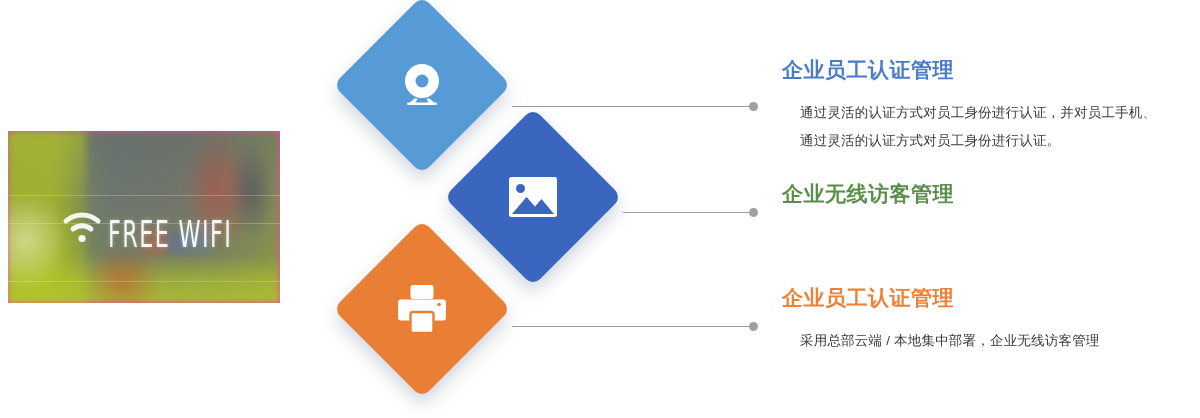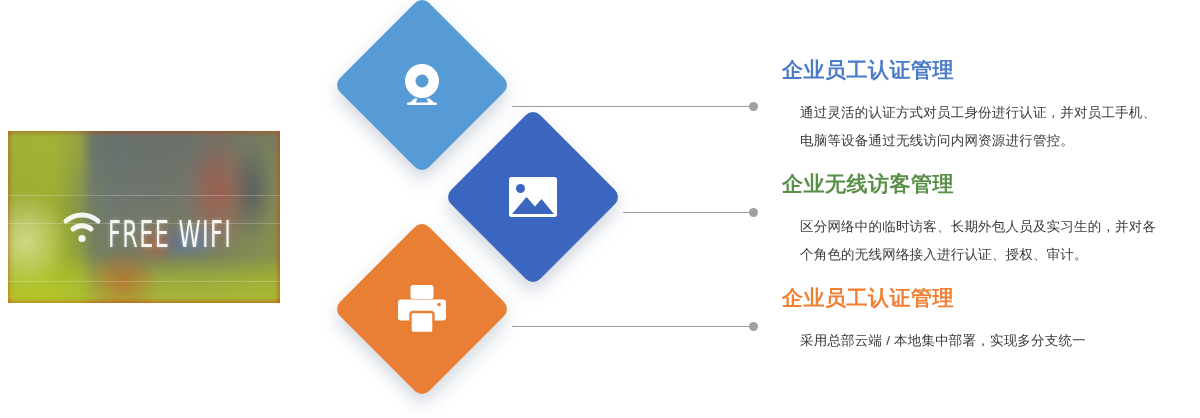--- a/index.html
+++ b/index.html
@@ -16,21 +16,21 @@
   }
 
   
   .photo {
     position: absolute;
     left: 8px;
     top: 131px;
     width: 272px;
     height: 172px;
     overflow: hidden;
-    background: #c2410c;
+    background: #ec4899;
   }
   .photo-bg {
     position: absolute;
     inset: 0;
     background:
       radial-gradient(ellipse 60px 70px at 18px 110px, rgba(245,248,235,.85), rgba(245,248,235,0) 70%),
       radial-gradient(ellipse 55px 50px at 115px 150px, rgba(212,60,40,.45), rgba(212,60,40,0) 70%),
       radial-gradient(ellipse 30px 30px at 148px 112px, rgba(230,80,50,.45), rgba(230,80,50,0) 70%),
       radial-gradient(ellipse 26px 26px at 168px 112px, rgba(70,110,200,.5), rgba(70,110,200,0) 70%),
       radial-gradient(ellipse 30px 30px at 190px 110px, rgba(80,120,210,.45), rgba(80,120,210,0) 70%),
@@ -131,21 +131,21 @@
   #connector-2 { left: 623px; top: 212px; width: 126px; }
   #connector-3 { left: 512px; top: 326px; width: 237px; }
 
   
   .text-block {
     position: absolute;
     left: 782px;
     width: 412px;
   }
   #text-block-1 { top: 58px; }
-  #text-block-2 { top: 172px; }
+  #text-block-2 { top: 182px; }
   #text-block-3 { top: 286px; }
 
   .block-title {
     font-size: 21px;
     font-weight: bold;
     margin: 0 0 12px 0;
     letter-spacing: .5px;
     line-height: 1.1;
   }
   .block-body {
@@ -215,30 +215,26 @@
       <circle cx="43" cy="20.5" r="1.8" fill="#e87f35"></circle>
       <rect x="14.5" y="28" width="23" height="21" rx="2.5" fill="#fff" stroke="#e87f35" stroke-width="2.4"></rect>
     </svg>
   </span>
 </div>
 
 <div class="text-block" id="text-block-1">
   <h2 class="block-title" style="color:#4a7bc8">企业员工认证管理</h2>
   <p class="block-body">
     <span>通过灵活的认证方式对员工身份进行认证，并对员工手机、</span>
-    <span>电脑等设备通过无线访问内网资源进行管控。</span>
+    <span>通过灵活的认证方式对员工身份进行认证。</span>
   </p>
 </div>
 
 <div class="text-block" id="text-block-2">
   <h2 class="block-title" style="color:#5a8f4a">企业无线访客管理</h2>
-  <p class="block-body">
-    <span>区分网络中的临时访客、长期外包人员及实习生的，并对各</span>
-    <span>个角色的无线网络接入进行认证、授权、审计。</span>
-  </p>
 </div>
 
 <div class="text-block" id="text-block-3">
   <h2 class="block-title" style="color:#ef8035">企业员工认证管理</h2>
   <p class="block-body">
-    <span>采用总部云端 / 本地集中部署，实现多分支统一</span>
+    <span>采用总部云端 / 本地集中部署，企业无线访客管理</span>
   </p>
 </div>
 
 </body></html>

